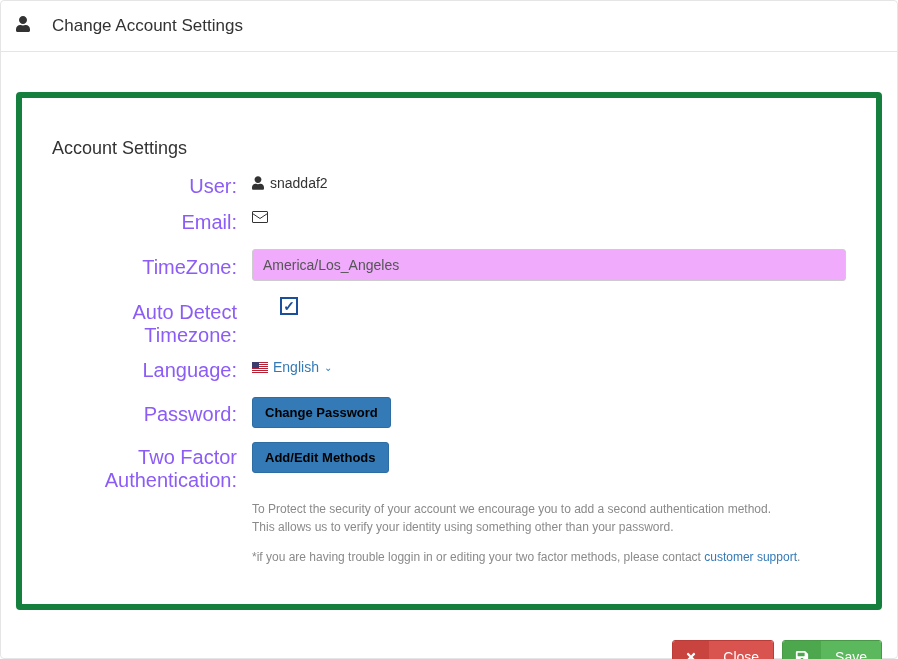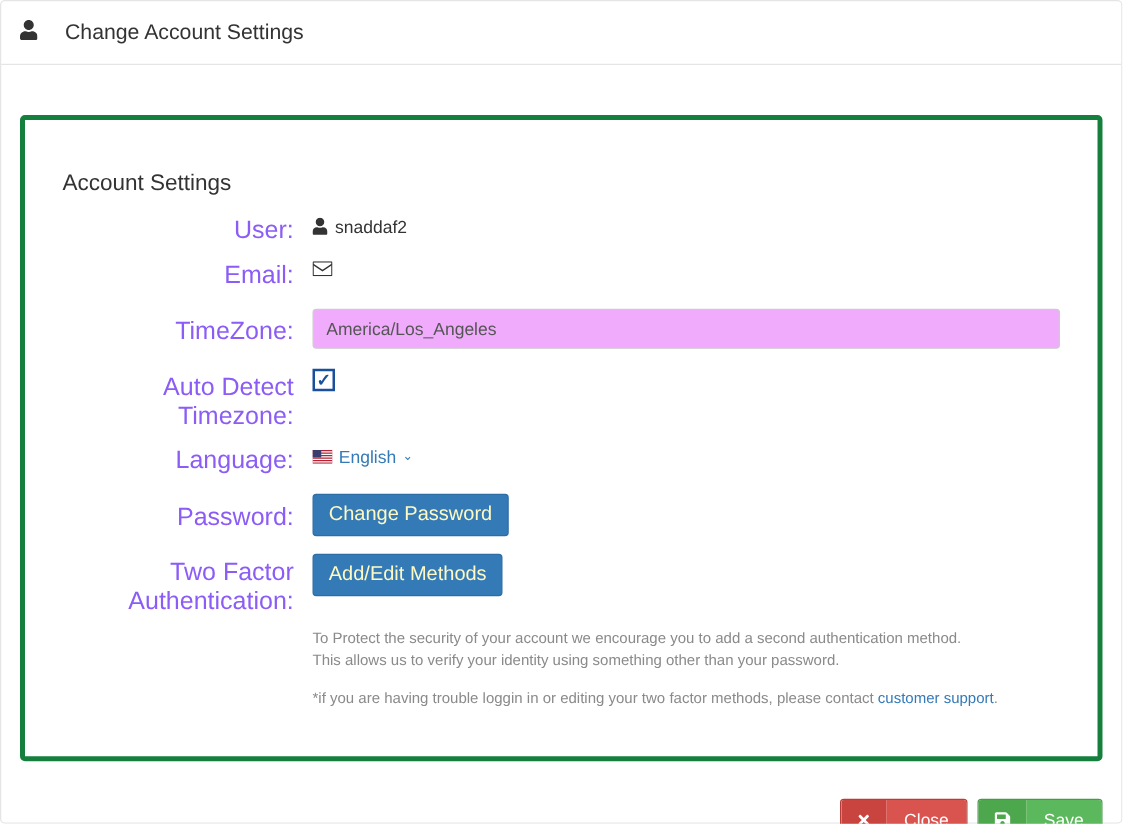--- a/index.html
+++ b/index.html
@@ -33,21 +33,21 @@
       color: #333;
       display: flex;
       align-items: flex-start;
       gap: 22px;
     }
     .modal-body {
       padding: 40px 15px 15px 15px;
       flex: 1;
     }
     .panel {
-      border: 4px solid #15803d;
+      border: 6px solid #15803d;
       border-radius: 4px;
       padding: 40px 30px 30px 30px;
       background: #fff;
     }
     .panel-heading {
       font-size: 18px;
       font-weight: 400;
       color: #333;
       margin-bottom: 12px;
     }
@@ -120,26 +120,26 @@
       align-items: center;
       gap: 5px;
     }
     .chevron {
       font-size: 10px;
       color: #337ab7;
     }
     .btn {
       display: inline-block;
       padding: 7px 12px;
-      font-size: 16px;
+      font-size: 13px;
       border-radius: 3px;
       border: 1px solid transparent;
       cursor: pointer;
-      color: #fef9c3;
-      font-weight: 400;
+      color: #000000;
+      font-weight: 700;
     }
     .btn-primary {
       background: #337ab7;
       border-color: #2e6da4;
     }
     .help-text {
       color: #8a8a8a;
       font-size: 12px;
       line-height: 1.5;
     }
@@ -241,21 +241,21 @@
         </div>
       </div>
 
       <div class="form-row tall" style="align-items:center;">
         <div class="form-label">TimeZone:</div>
         <div class="form-input">
           <input type="text" class="text-input" value="America/Los_Angeles" style="">
         </div>
       </div>
 
-      <div class="form-row" style="margin-top:16px;">
+      <div class="form-row" style="margin-top:16px;gap:28px;">
         <div class="form-label">Auto Detect Timezone:</div>
         <div class="form-value" style="padding-top:0;">
           <span class="checkbox-box">
             <span class="checkbox-check">✓</span>
           </span>
         </div>
       </div>
 
       <div class="form-row tall">
         <div class="form-label">Language:</div>

